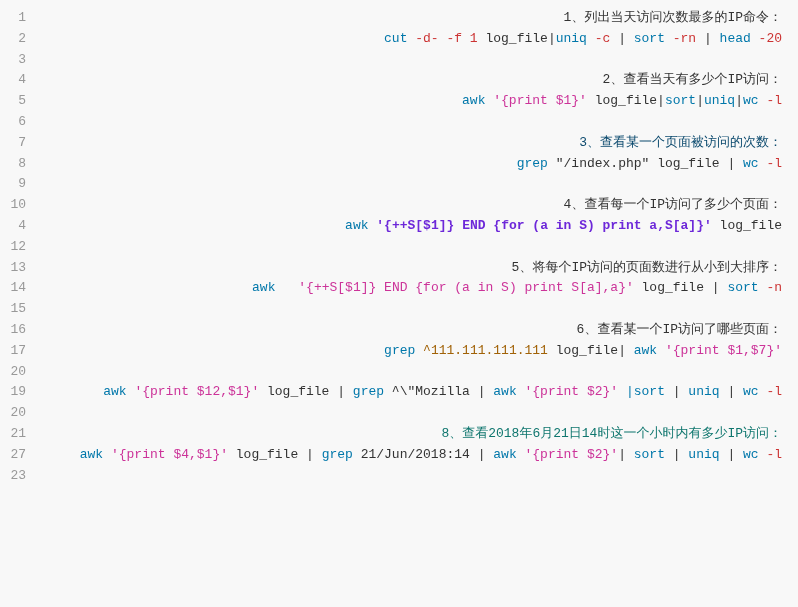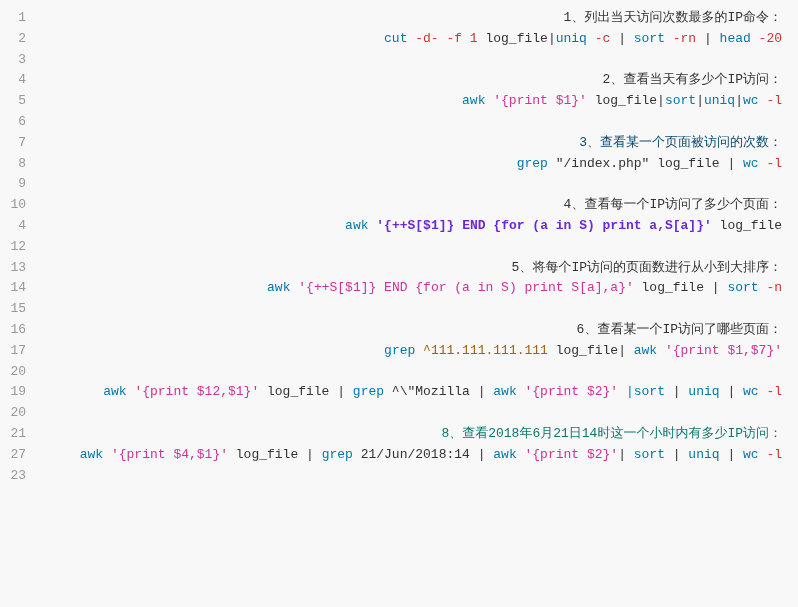--- a/index.html
+++ b/index.html
@@ -76,21 +76,21 @@
       <span class="code-line"><span style="color: rgb(51, 51, 51); margin-left: 12px;">2、查看当天有多少个IP访问：</span></span>
       <span class="code-line"><span style="color: rgb(0, 119, 170);">awk </span><span style="color: rgb(204, 51, 153);">'{print $1}'</span><span style="color: rgb(51, 51, 51);"> log_file</span><span style="color: rgb(51, 51, 51);">|</span><span style="color: rgb(0, 119, 170);">sort</span><span style="color: rgb(51, 51, 51);">|</span><span style="color: rgb(0, 119, 170);">uniq</span><span style="color: rgb(51, 51, 51);">|</span><span style="color: rgb(0, 119, 170);">wc </span><span style="color: rgb(204, 51, 51);">-l</span></span>
       <span class="code-line"> </span>
       <span class="code-line"><span style="color: #0c4a6e;">3、查看某一个页面被访问的次数：</span></span>
       <span class="code-line"><span style="color: rgb(0, 119, 170);">grep </span><span style="color: rgb(51, 51, 51);">"/index.php" </span><span style="color: rgb(51, 51, 51);">log_file </span><span style="color: rgb(51, 51, 51);">| </span><span style="color: rgb(0, 119, 170);">wc </span><span style="color: rgb(204, 51, 51);">-l</span></span>
       <span class="code-line"> </span>
       <span class="code-line"><span style="color: rgb(51, 51, 51);">4、查看每一个IP访问了多少个页面：</span></span>
       <span class="code-line"><span style="color: rgb(0, 119, 170);">awk </span><span style="color: #6d28d9; font-weight: bold;">'{++S[$1]} END {for (a in S) print a,S[a]}'</span><span style="color: rgb(51, 51, 51);"> log_file</span></span>
       <span class="code-line"> </span>
       <span class="code-line"><span style="color: rgb(51, 51, 51);">5、将每个IP访问的页面数进行从小到大排序：</span></span>
-      <span class="code-line"><span style="color: rgb(0, 119, 170);">awk </span><span style="color: rgb(204, 51, 153);">'{++S[$1]} END {for (a in S) print S[a],a}'</span><span style="color: rgb(51, 51, 51);"> log_file </span><span style="color: rgb(51, 51, 51);">| </span><span style="color: rgb(0, 119, 170);">sort </span><span style="color: rgb(204, 51, 51);">-n</span></span>
+      <span class="code-line"><span style="color: rgb(0, 119, 170);">awk </span><span style="color: rgb(204, 51, 153); margin-left: 15px;">'{++S[$1]} END {for (a in S) print S[a],a}'</span><span style="color: rgb(51, 51, 51);"> log_file </span><span style="color: rgb(51, 51, 51);">| </span><span style="color: rgb(0, 119, 170);">sort </span><span style="color: rgb(204, 51, 51);">-n</span></span>
       <span class="code-line"> </span>
       <span class="code-line"><span style="color: rgb(51, 51, 51);">6、查看某一个IP访问了哪些页面：</span></span>
       <span class="code-line"><span style="color: rgb(0, 119, 170);">grep </span><span style="color: #a16207;">^111.111.111.111 </span><span style="color: rgb(51, 51, 51);">log_file</span><span style="color: rgb(51, 51, 51);">| </span><span style="color: rgb(0, 119, 170);">awk </span><span style="color: rgb(204, 51, 153);">'{print $1,$7}'</span></span>
       <span class="code-line"> </span>
       <span class="code-line"><span style="color: rgb(0, 119, 170);">awk </span><span style="color: rgb(204, 51, 153);">'{print $12,$1}'</span><span style="color: rgb(51, 51, 51);"> log_file </span><span style="color: rgb(51, 51, 51);">| </span><span style="color: rgb(0, 119, 170);">grep </span><span style="color: rgb(51, 51, 51);">^\"Mozilla </span><span style="color: rgb(51, 51, 51);">| </span><span style="color: rgb(0, 119, 170);">awk </span><span style="color: rgb(204, 51, 153);">'{print $2}'</span><span style="color: rgb(51, 51, 51);"> </span><span style="color: rgb(0, 119, 170);">|sort </span><span style="color: rgb(51, 51, 51);">| </span><span style="color: rgb(0, 119, 170);">uniq </span><span style="color: rgb(51, 51, 51);">| </span><span style="color: rgb(0, 119, 170);">wc </span><span style="color: rgb(204, 51, 51);">-l</span></span>
       <span class="code-line"> </span>
       <span class="code-line"><span style="color: #0f766e;">8、查看2018年6月21日14时这一个小时内有多少IP访问：</span></span>
       <span class="code-line"><span style="color: rgb(0, 119, 170);">awk </span><span style="color: rgb(204, 51, 153);">'{print $4,$1}'</span><span style="color: rgb(51, 51, 51);"> log_file </span><span style="color: rgb(51, 51, 51);">| </span><span style="color: rgb(0, 119, 170);">grep </span><span style="color: rgb(51, 51, 51);">21/Jun/2018:14 </span><span style="color: rgb(51, 51, 51);">| </span><span style="color: rgb(0, 119, 170);">awk </span><span style="color: rgb(204, 51, 153);">'{print $2}'</span><span style="color: rgb(51, 51, 51);">| </span><span style="color: rgb(0, 119, 170);">sort </span><span style="color: rgb(51, 51, 51);">| </span><span style="color: rgb(0, 119, 170);">uniq </span><span style="color: rgb(51, 51, 51);">| </span><span style="color: rgb(0, 119, 170);">wc </span><span style="color: rgb(204, 51, 51);">-l</span></span>
     </div>
 </div>

